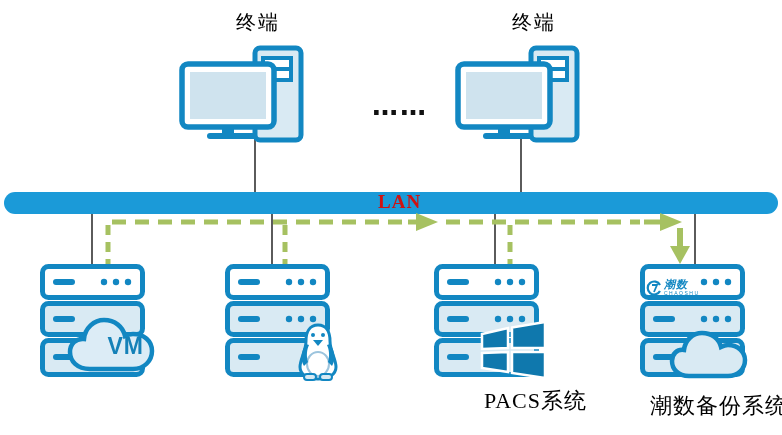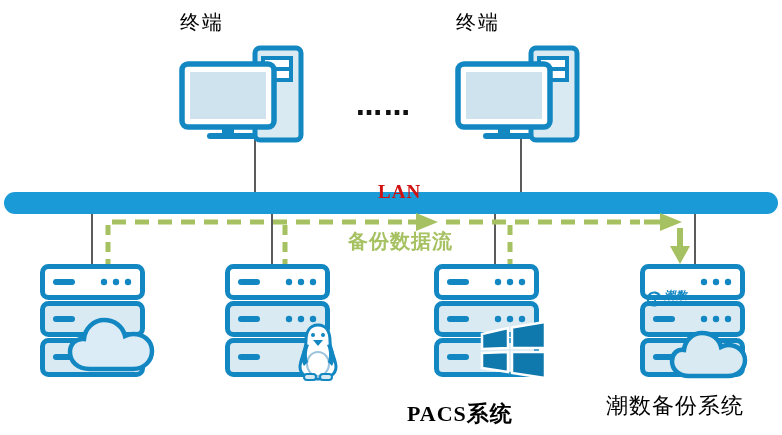--- a/index.html
+++ b/index.html
@@ -1,21 +1,21 @@
 <!DOCTYPE html>
 <html><head>
 <meta charset="utf-8">
 <style>
   html,body{margin:0;padding:0;background:#fff;}
   .canvas{
     position:relative;width:782px;height:435px;background:#ffffff;overflow:hidden;
     font-family:"Liberation Serif","DejaVu Serif",serif;
   }
   .layer{position:absolute;left:0;top:0;}
-  .lbl{position:absolute;text-align:left;color:#000;line-height:1.1;white-space:nowrap;}
+  .lbl{position:absolute;text-align:right;color:#000;line-height:1.1;white-space:nowrap;}
   .node-label{font-size:22px;letter-spacing:1px;}
   .terminal-label{font-size:20px;letter-spacing:2px;}
   .lan-label{font-size:19px;font-weight:bold;color:#d01211;letter-spacing:1px;}
   .flow-label{font-size:20px;color:#a6c161;font-weight:600;letter-spacing:1px;}
   .ellipsis{font-size:26px;font-weight:bold;color:#111;letter-spacing:2px;font-family:"DejaVu Sans",sans-serif;}
   .vm-label{font-size:23px;font-weight:bold;color:#1581b8;font-family:"Liberation Sans","DejaVu Sans",sans-serif;letter-spacing:1px;}
   .brand{
     position:absolute;display:flex;align-items:center;gap:2px;color:#1287c2;
     font-family:"Liberation Sans","DejaVu Sans",sans-serif;
   }
@@ -159,32 +159,32 @@
     <g transform="translate(668,326)">
       <path d="M21,50 C10,50 4,43 4,35 C4,28 9,23 16,24 C17,14 25,7 34,7 C44,7 51,13 53,21 C55,20 57,19 60,19 C70,19 77,26 77,34 C77,43 70,50 60,50 Z" fill="#d9eaf3" stroke="#1287c2" stroke-width="4.5"></path>
     </g>
   </svg>
 
   <div class="lbl terminal-label" style="left:180px;top:11px;width:100px;">终端</div>
   <div class="lbl terminal-label" style="left:456px;top:11px;width:100px;">终端</div>
 
   <div class="lbl ellipsis" style="left:356px;top:92px;width:72px;">……</div>
 
-  <div class="lbl lan-label" style="left:378px;top:182px;width:40px;">LAN</div>
-
-  <div class="lbl flow-label" style="left:348px;top:230px;width:120px;">备份数据流</div>
+  <div class="lbl lan-label" style="left:378px;top:192px;width:40px;">LAN</div>
 
 
-  <div class="brand" style="left:646px;top:290px;">
+  <div class="lbl vm-label" style="left:84px;top:334px;width:60px;">VM</div>
+
+  <div class="brand" style="left:646px;top:279px;">
     <svg width="16" height="16" viewBox="0 0 16 16">
       <path d="M14,5 A6.5,6.5 0 1 0 14,11" fill="none" stroke="#1287c2" stroke-width="2.2"></path>
       <path d="M6,5 H11 L8,12" fill="none" stroke="#1287c2" stroke-width="1.8"></path>
     </svg>
     <div class="brand-col">
       <span class="brand-name">潮数</span>
       <span class="brand-sub">CHAOSHU</span>
     </div>
   </div>
 
-  <div class="lbl node-label" style="left:407px;top:402px;width:180px;font-weight:bold;">PACS系统</div>
+  <div class="lbl node-label" style="left:407px;top:389px;width:180px;">PACS系统</div>
   <div class="lbl node-label" style="left:606px;top:394px;width:182px;">潮数备份系统</div>
 
 </div>
 
 </body></html>

